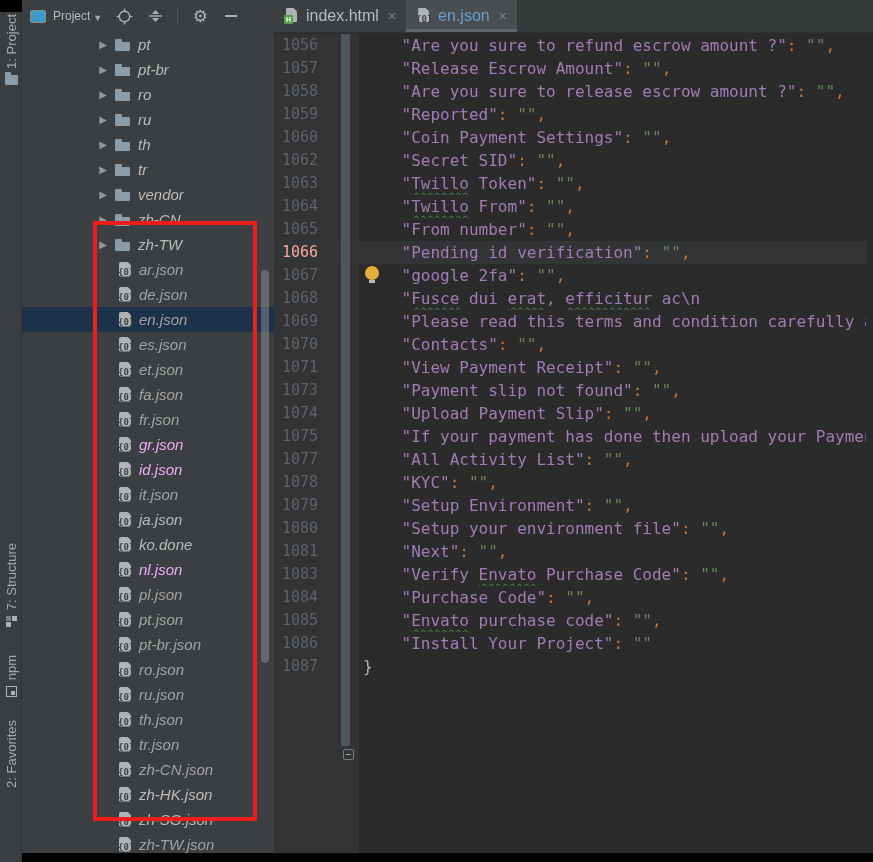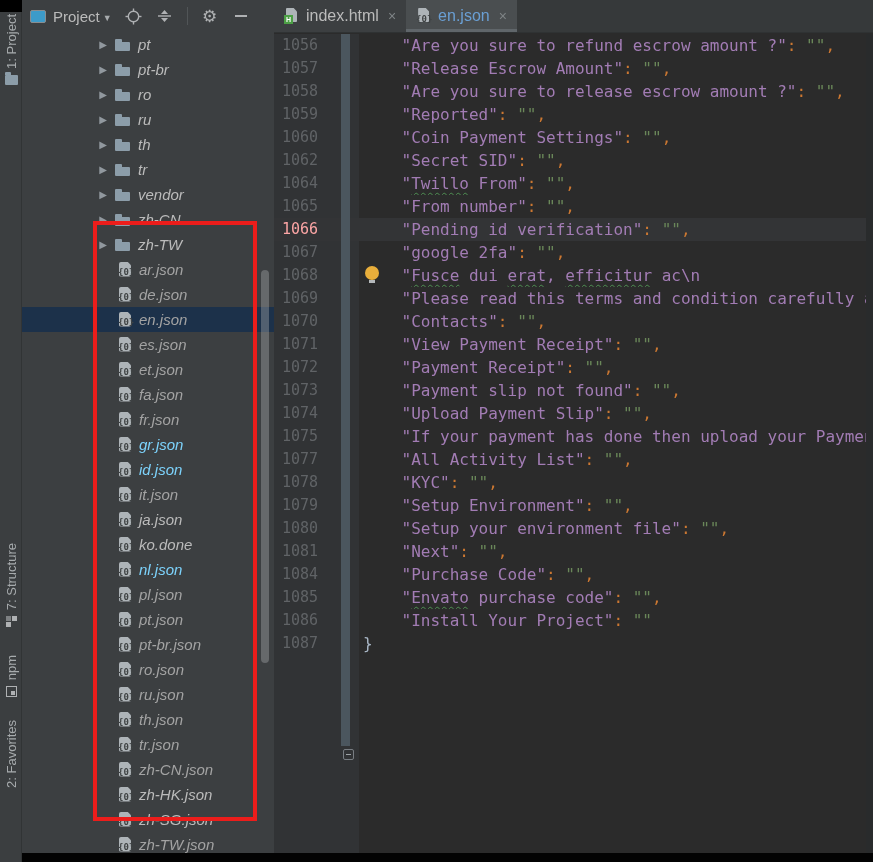--- a/index.html
+++ b/index.html
@@ -27,21 +27,21 @@
   .mini-grid i:nth-child(1){left:0;top:0;background:#7E8183;}
   .mini-grid i:nth-child(2){right:0;top:0;}
   .mini-grid i:nth-child(3){left:0;bottom:0;}
   .mini-sq { width:11px; height:11px; border:1px solid #AFB1B3; position:relative; }
   .mini-sq i { position:absolute; right:1px; bottom:1px; width:4px; height:4px; background:#AFB1B3; }
 
   
   #panel { position:absolute; left:22px; top:0; width:252px; height:853px; background:#3C3F41; z-index:2; }
   #panel-toolbar { height:32px; display:flex; align-items:center; padding-left:8px; color:#BBBBBB; }
   .pt-view-icon { width:16px; height:13px; border:1px solid #8A8D8F; background:#3D9BC9; border-radius:2px; }
-  #panel-title { font-size:15px; margin-left:7px; }
+  #panel-title { font-size:12px; margin-left:7px; }
   .pt-caret { font-size:9px; color:#A7ABAD; margin-left:3px; margin-top:3px; }
   .tb-btn { margin-left:13px; display:flex; align-items:center; justify-content:center; width:18px; height:18px; }
   .tb-sep { width:1px; height:18px; background:#515557; margin-left:13px; }
   .gear-glyph { font-size:17px; color:#AFB1B3; line-height:1; }
   .minus-glyph { width:12px; height:2px; background:#AFB1B3; }
 
   #tree { position:absolute; left:0; top:32px; width:252px; height:821px; overflow:hidden; }
   .trow { height:25px; display:flex; align-items:center; font-size:15px; color:#BBBBBB; white-space:nowrap; }
   .trow.selected { background:#1C314A; }
   .trow .chev { width:14px; margin-left:74px; color:#91989E; font-size:10px; text-align:center; }
@@ -49,21 +49,21 @@
   .folder-ico { width:16px; height:13px; margin-left:5px; position:relative; }
   .folder-ico i { position:absolute; left:0; top:4px; width:15px; height:9px; background:#8C9DA9; border-radius:1px; }
   .folder-ico:before { content:""; position:absolute; left:0; top:1px; width:7px; height:4px;
                        background:#8C9DA9; border-radius:1px 1px 0 0; }
   .file-ico { width:14px; height:16px; margin-left:96px; position:relative; flex:none; }
   .file-ico .page { position:absolute; left:1px; top:0; width:12px; height:15px; background:#AEB4B8;
                     border-radius:2px; clip-path:polygon(0 0,70% 0,100% 25%,100% 100%,0 100%); }
   .file-ico .glyph { position:absolute; left:0; top:5px; width:14px; text-align:center;
                      font-family:"DejaVu Sans Mono",monospace; font-size:9px; font-weight:bold; color:#3F4344; }
   .c-modified { color:#a3a3a3; }
-  .c-unversioned { color:#7dd3fc; }
+  .c-unversioned { color:#f0abfc; }
   .c-normal { color:#BBBBBB; }
   #tree-scrollthumb { position:absolute; left:239px; top:270px; width:8px; height:393px;
                       background:rgba(170,174,177,.38); border-radius:4px; }
   #annotation-rect { position:absolute; left:71px; top:221px; width:164px; height:600px;
                      border:4px solid #EC1D1B; pointer-events:none; z-index:4; }
 
   
   #editor { position:absolute; left:274px; top:0; width:599px; height:853px; background:#2B2B2B; }
   #tabbar { height:33px; background:#3C3F41; display:flex; align-items:stretch; border-bottom:1px solid #2F3233; }
   .tab { display:flex; align-items:center; padding:0 10px; font-size:16px; color:#BBBBBB; position:relative; }
@@ -445,20 +445,24 @@
         </div>
         <div class="ed-row">
           <span class="ln">1060</span>
           <span class="code"><span class="tk">    "Coin Payment Settings"</span><span class="tp">: </span><span class="ts">""</span><span class="tp">,</span></span>
         </div>
         <div class="ed-row">
           <span class="ln">1062</span>
           <span class="code"><span class="tk">    "Secret SID"</span><span class="tp">: </span><span class="ts">""</span><span class="tp">,</span></span>
         </div>
         <div class="ed-row">
+          <span class="ln">1063</span>
+          <span class="code"><span class="tk">    "</span><span class="tk typo">Twillo</span><span class="tk"> Token"</span><span class="tp">: </span><span class="ts">""</span><span class="tp">,</span></span>
+        </div>
+        <div class="ed-row">
           <span class="ln">1064</span>
           <span class="code"><span class="tk">    "</span><span class="tk typo">Twillo</span><span class="tk"> From"</span><span class="tp">: </span><span class="ts">""</span><span class="tp">,</span></span>
         </div>
         <div class="ed-row">
           <span class="ln">1065</span>
           <span class="code"><span class="tk">    "From number"</span><span class="tp">: </span><span class="ts">""</span><span class="tp">,</span></span>
         </div>
         <div class="ed-row current">
           <span class="ln">1066</span>
           <span class="code"><span class="tk">    "Pending id verification"</span><span class="tp">: </span><span class="ts">""</span><span class="tp">,</span></span>
@@ -477,24 +481,20 @@
         </div>
         <div class="ed-row">
           <span class="ln">1070</span>
           <span class="code"><span class="tk">    "Contacts"</span><span class="tp">: </span><span class="ts">""</span><span class="tp">,</span></span>
         </div>
         <div class="ed-row">
           <span class="ln">1071</span>
           <span class="code"><span class="tk">    "View Payment Receipt"</span><span class="tp">: </span><span class="ts">""</span><span class="tp">,</span></span>
         </div>
         <div class="ed-row">
-          <span class="ln">1072</span>
-          <span class="code"><span class="tk">    "Payment Receipt"</span><span class="tp">: </span><span class="ts">""</span><span class="tp">,</span></span>
-        </div>
-        <div class="ed-row">
           <span class="ln">1073</span>
           <span class="code"><span class="tk">    "Payment slip not found"</span><span class="tp">: </span><span class="ts">""</span><span class="tp">,</span></span>
         </div>
         <div class="ed-row">
           <span class="ln">1074</span>
           <span class="code"><span class="tk">    "Upload Payment Slip"</span><span class="tp">: </span><span class="ts">""</span><span class="tp">,</span></span>
         </div>
         <div class="ed-row">
           <span class="ln">1075</span>
           <span class="code"><span class="tk">    "If your payment has done then upload your Payment Slip</span></span>
@@ -511,20 +511,24 @@
           <span class="ln">1079</span>
           <span class="code"><span class="tk">    "Setup Environment"</span><span class="tp">: </span><span class="ts">""</span><span class="tp">,</span></span>
         </div>
         <div class="ed-row">
           <span class="ln">1080</span>
           <span class="code"><span class="tk">    "Setup your environment file"</span><span class="tp">: </span><span class="ts">""</span><span class="tp">,</span></span>
         </div>
         <div class="ed-row">
           <span class="ln">1081</span>
           <span class="code"><span class="tk">    "Next"</span><span class="tp">: </span><span class="ts">""</span><span class="tp">,</span></span>
+        </div>
+        <div class="ed-row">
+          <span class="ln">1083</span>
+          <span class="code"><span class="tk">    "Verify </span><span class="tk typo">Envato</span><span class="tk"> Purchase Code"</span><span class="tp">: </span><span class="ts">""</span><span class="tp">,</span></span>
         </div>
         <div class="ed-row">
           <span class="ln">1084</span>
           <span class="code"><span class="tk">    "Purchase Code"</span><span class="tp">: </span><span class="ts">""</span><span class="tp">,</span></span>
         </div>
         <div class="ed-row">
           <span class="ln">1085</span>
           <span class="code"><span class="tk">    "</span><span class="tk typo">Envato</span><span class="tk"> purchase code"</span><span class="tp">: </span><span class="ts">""</span><span class="tp">,</span></span>
         </div>
         <div class="ed-row">

